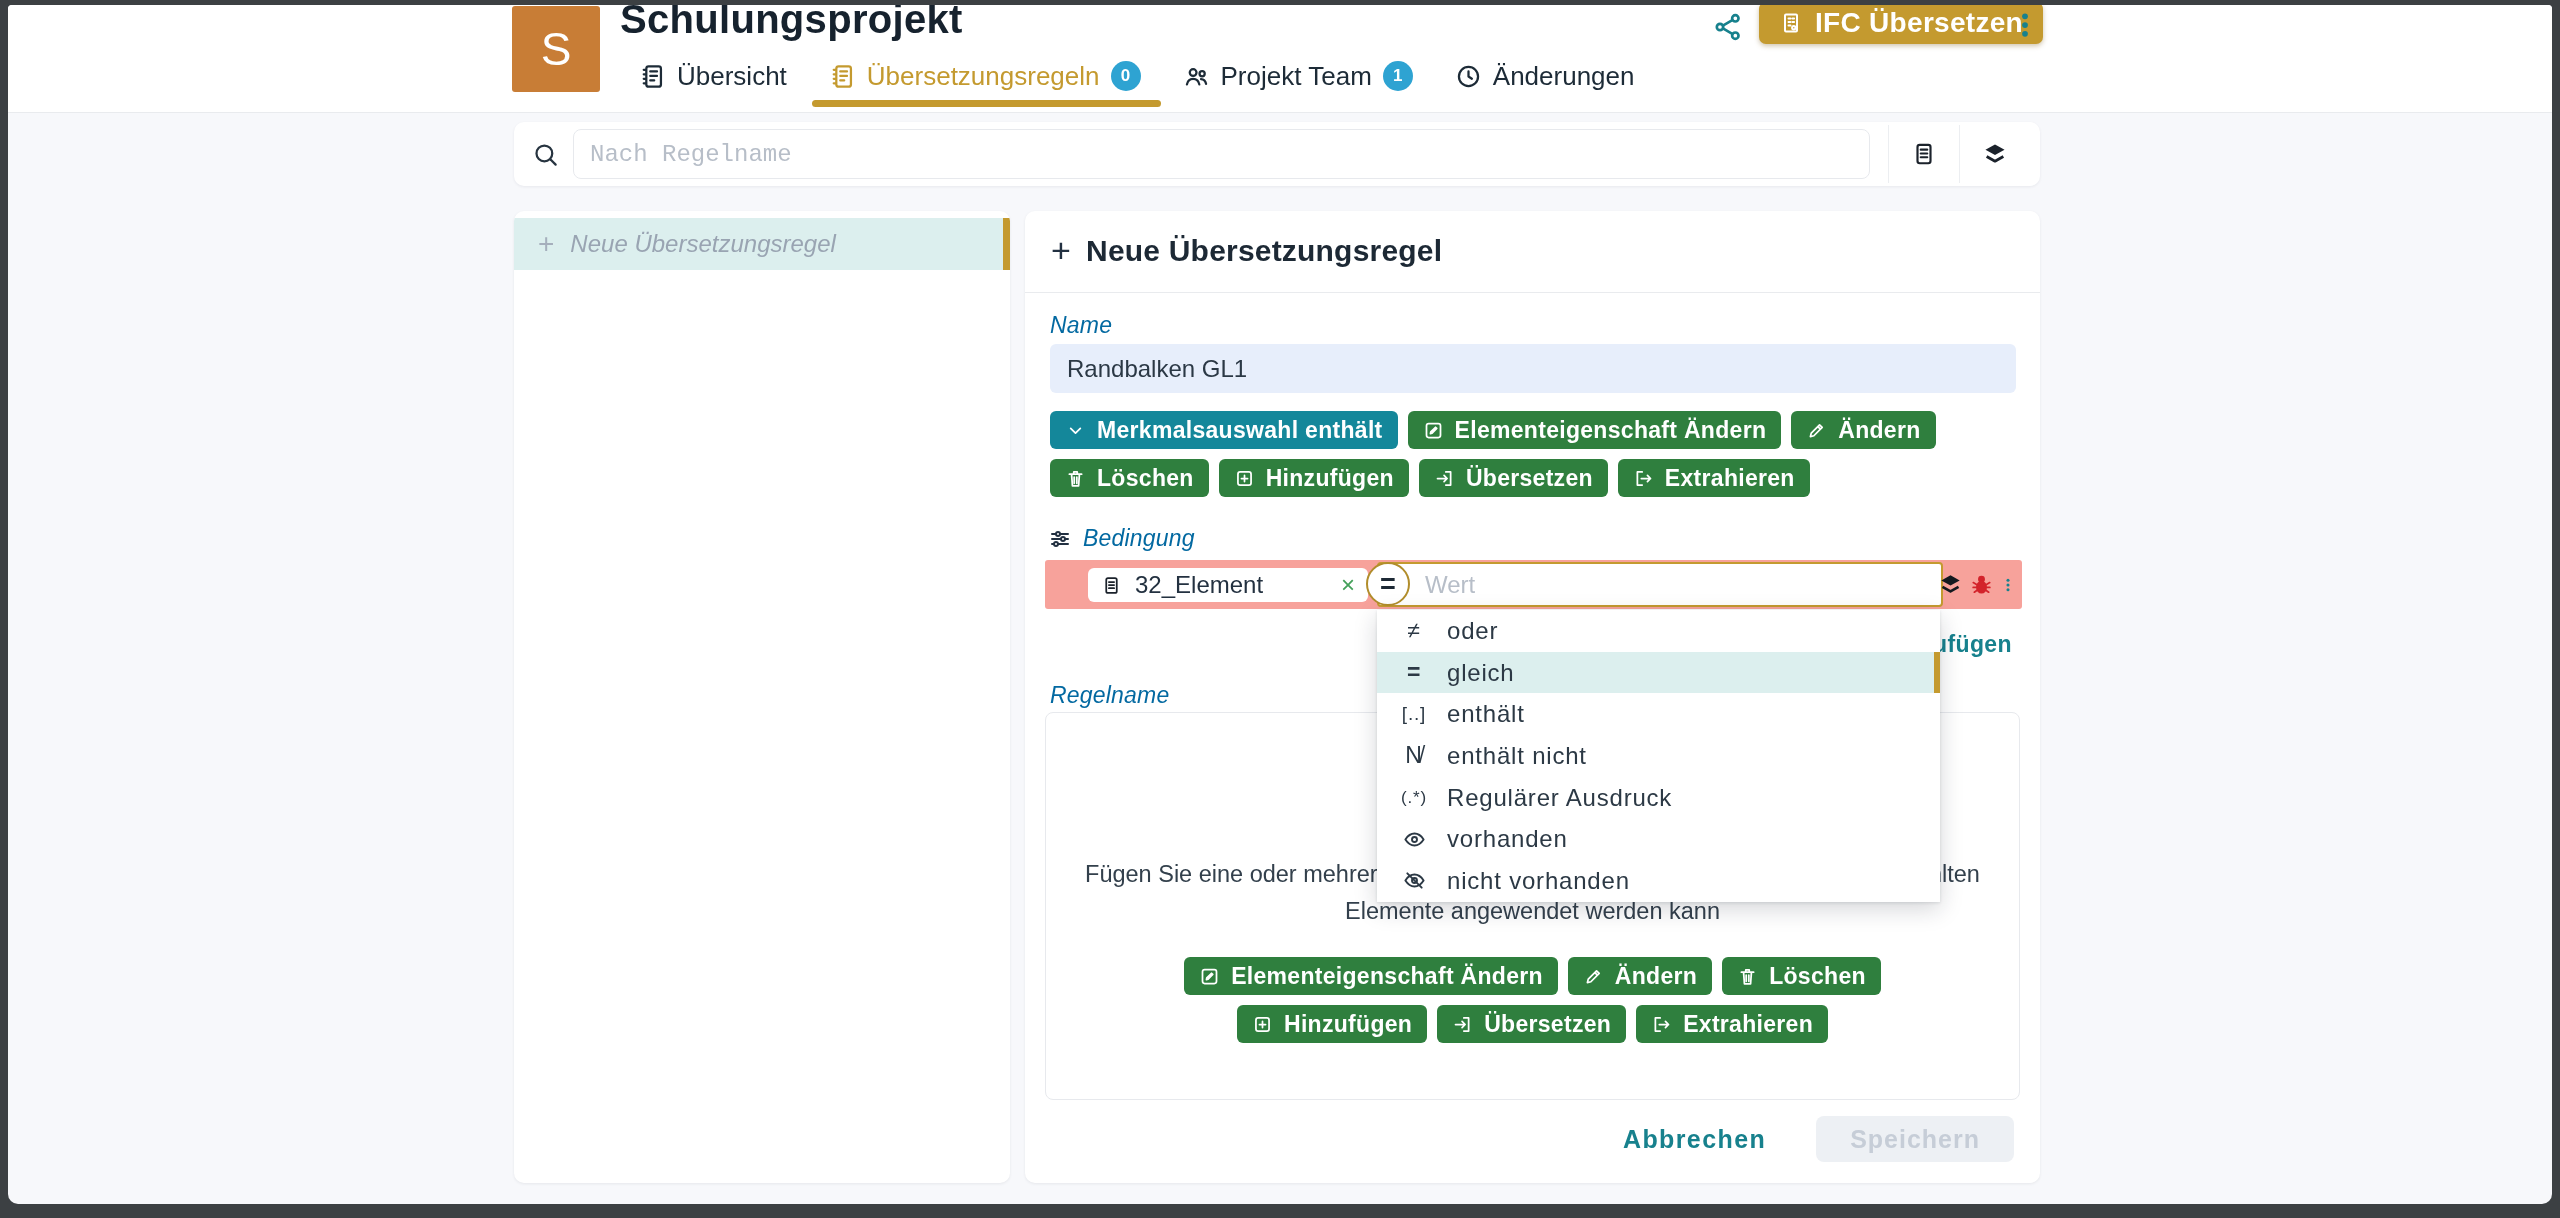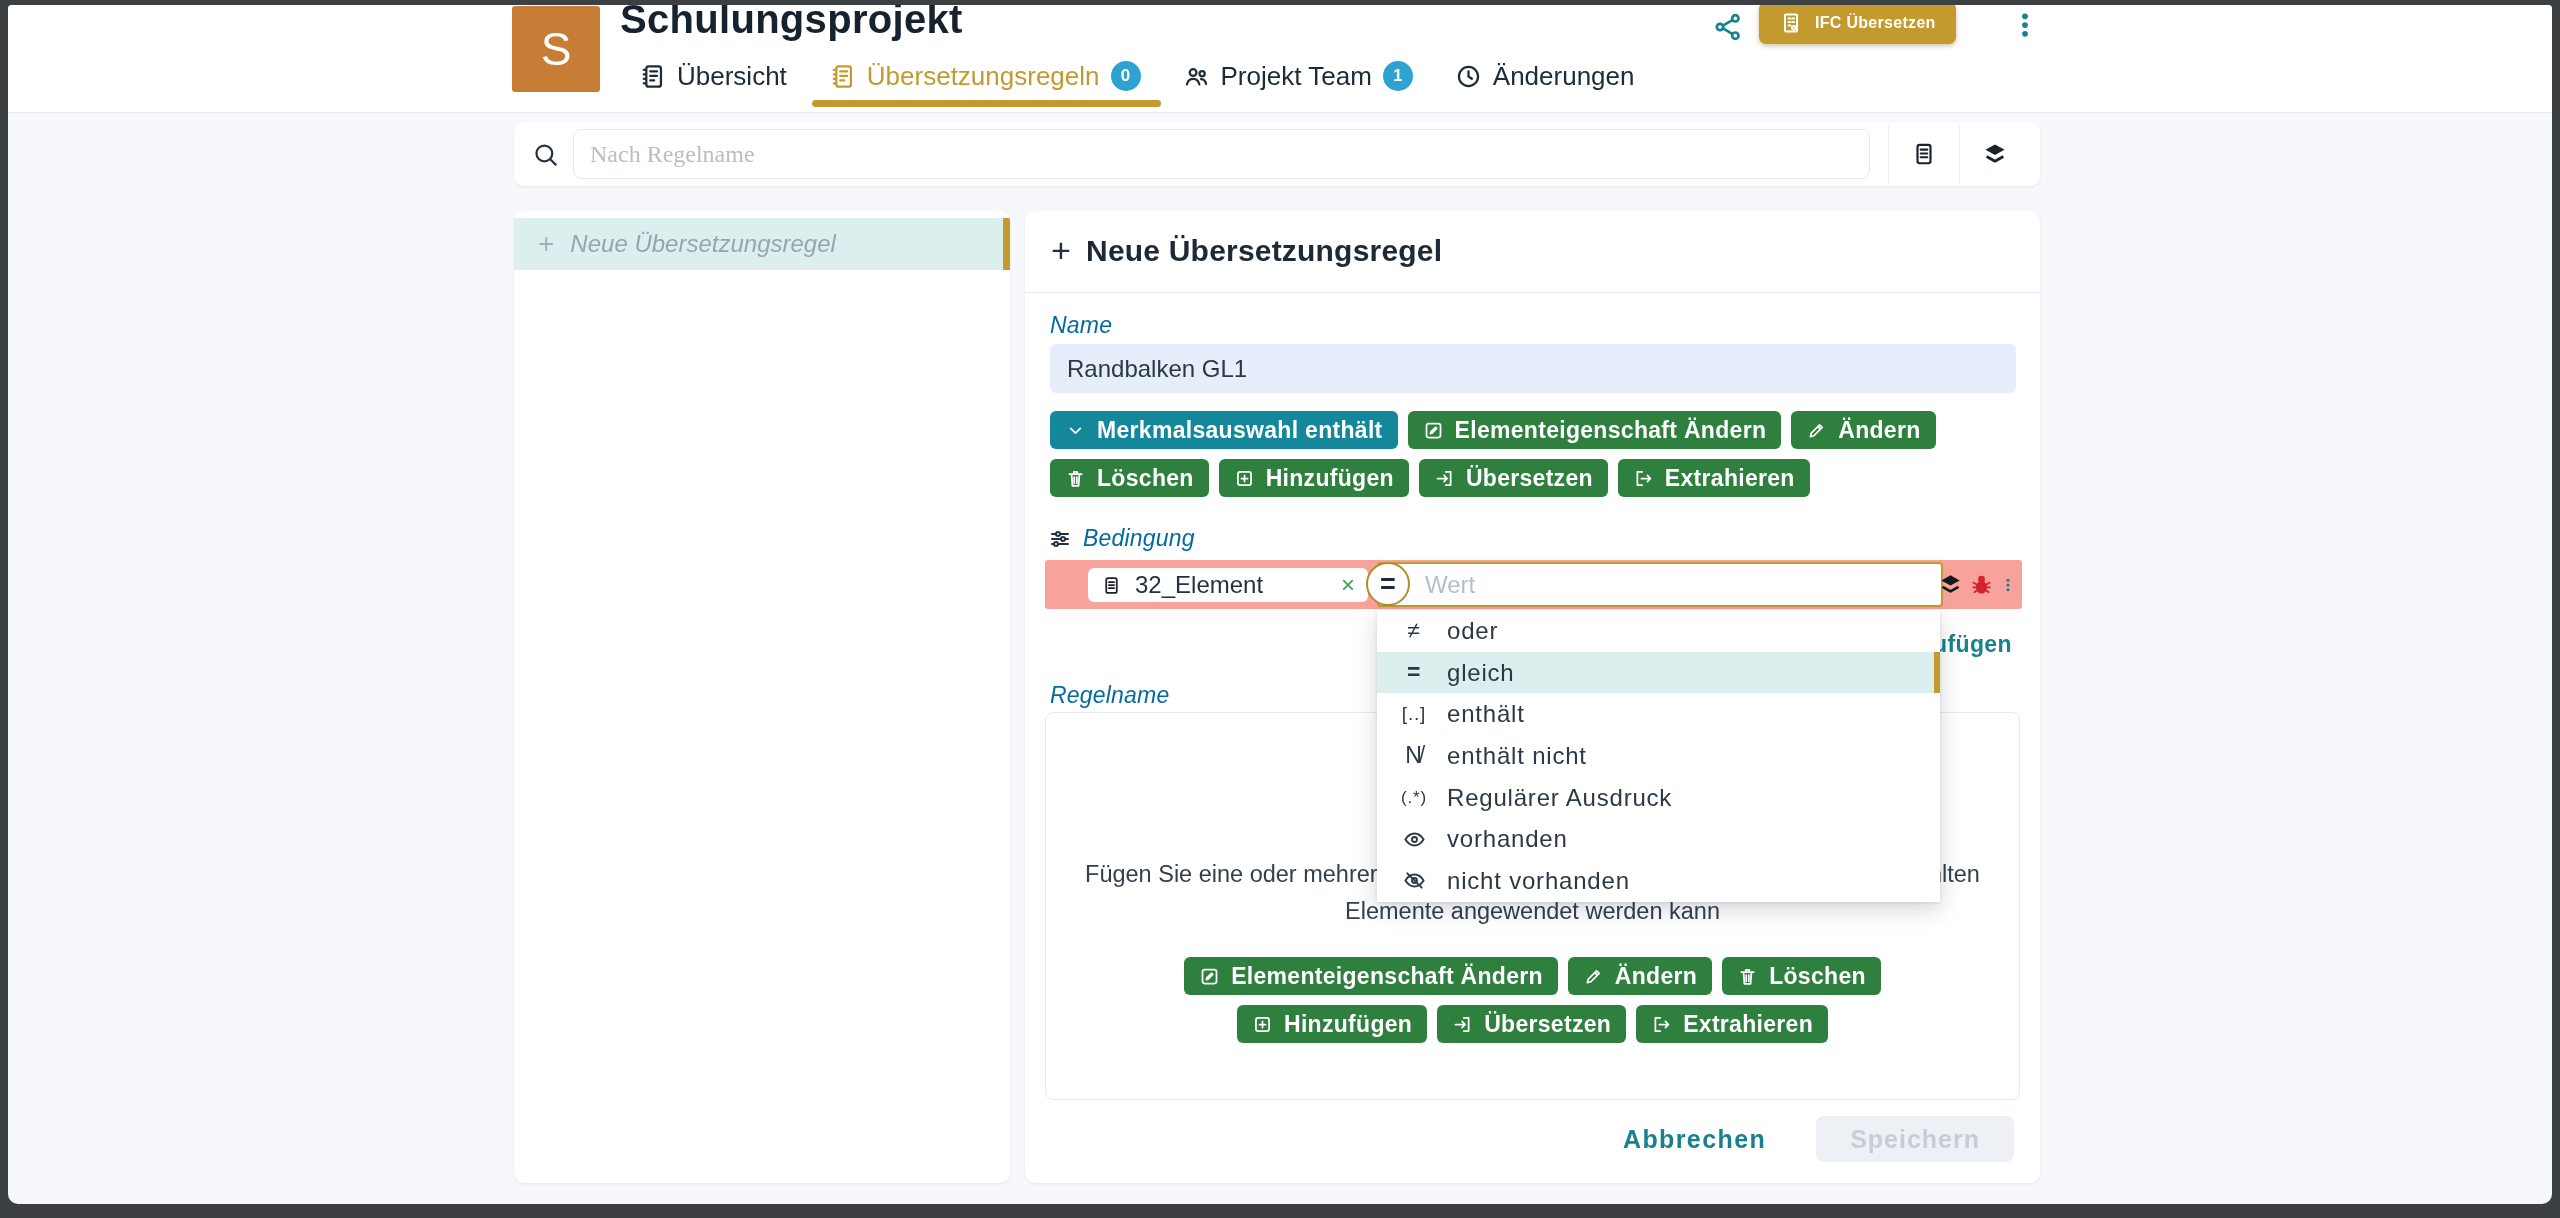--- a/index.html
+++ b/index.html
@@ -21,33 +21,33 @@
   .tab { position:relative; display:flex; align-items:center; gap:11px; font-size:26px; color:#1d2b37;
          cursor:pointer; padding:0 2px; }
   .tab .ic { width:27px; height:27px; }
   .tab.active { color:var(--gold); }
   .tab.active::after { content:''; position:absolute; left:-15px; right:-18px; bottom:0; height:7px;
                        background:var(--gold); border-radius:5px; }
   .badge { width:30px; height:30px; border-radius:50%; background:var(--badge); color:#fff;
            font-size:17px; font-weight:700; display:flex; align-items:center; justify-content:center; }
   .hdr-share { position:absolute; left:1704px; top:6px; width:32px; height:32px; color:var(--teal); cursor:pointer; }
   .hdr-ifc { position:absolute; left:1751px; top:-3px; height:42px; padding:0 20px; background:var(--gold);
-             border:none; border-radius:7px; color:#fff; font-size:16px; font-weight:600; letter-spacing:.3px;
+             border:none; border-radius:7px; color:#fff; font-size:28px; font-weight:600; letter-spacing:.3px;
              display:flex; align-items:center; gap:12px; box-shadow:0 2px 5px rgba(120,90,20,.35); cursor:pointer;
              font-family:inherit; }
   .hdr-ifc .ic { width:24px; height:24px; }
   .hdr-kebab { position:absolute; left:2002px; top:3px; width:30px; height:34px; color:var(--teal); cursor:pointer; }
 
   
   .searchwrap { position:absolute; left:506px; top:117px; width:1526px; height:64px; background:#fff;
                 border-radius:10px; box-shadow:0 1px 3px rgba(25,35,50,.07); display:flex; align-items:center;
                 padding:0 10px 0 18px; }
   .searchwrap .sicon { width:27px; height:27px; color:#273440; flex:none; }
   .searchwrap input { flex:1; height:50px; margin:0 18px 0 14px; border:1px solid #e7e9ed; border-radius:8px;
-                      font-size:24px; padding:0 16px; color:#2a3744; outline:none; font-family:Liberation Serif, serif; }
+                      font-size:24px; padding:0 16px; color:#2a3744; outline:none; font-family:Liberation Mono, monospace; }
   .searchwrap input::placeholder { color:#b7bec8; }
   .sdiv { width:1px; height:58px; background:#eceef1; flex:none; }
   .icon-btn { width:70px; height:60px; display:flex; align-items:center; justify-content:center;
               color:#1b222b; cursor:pointer; flex:none; }
   .icon-btn .ic { width:26px; height:26px; }
 
   
   .sidebar { position:absolute; left:506px; top:206px; width:496px; height:972px; background:#fff;
              border-radius:10px; box-shadow:0 1px 3px rgba(25,35,50,.08); overflow:hidden; }
   .side-item { position:relative; margin-top:7px; height:52px; background:var(--highlight);

